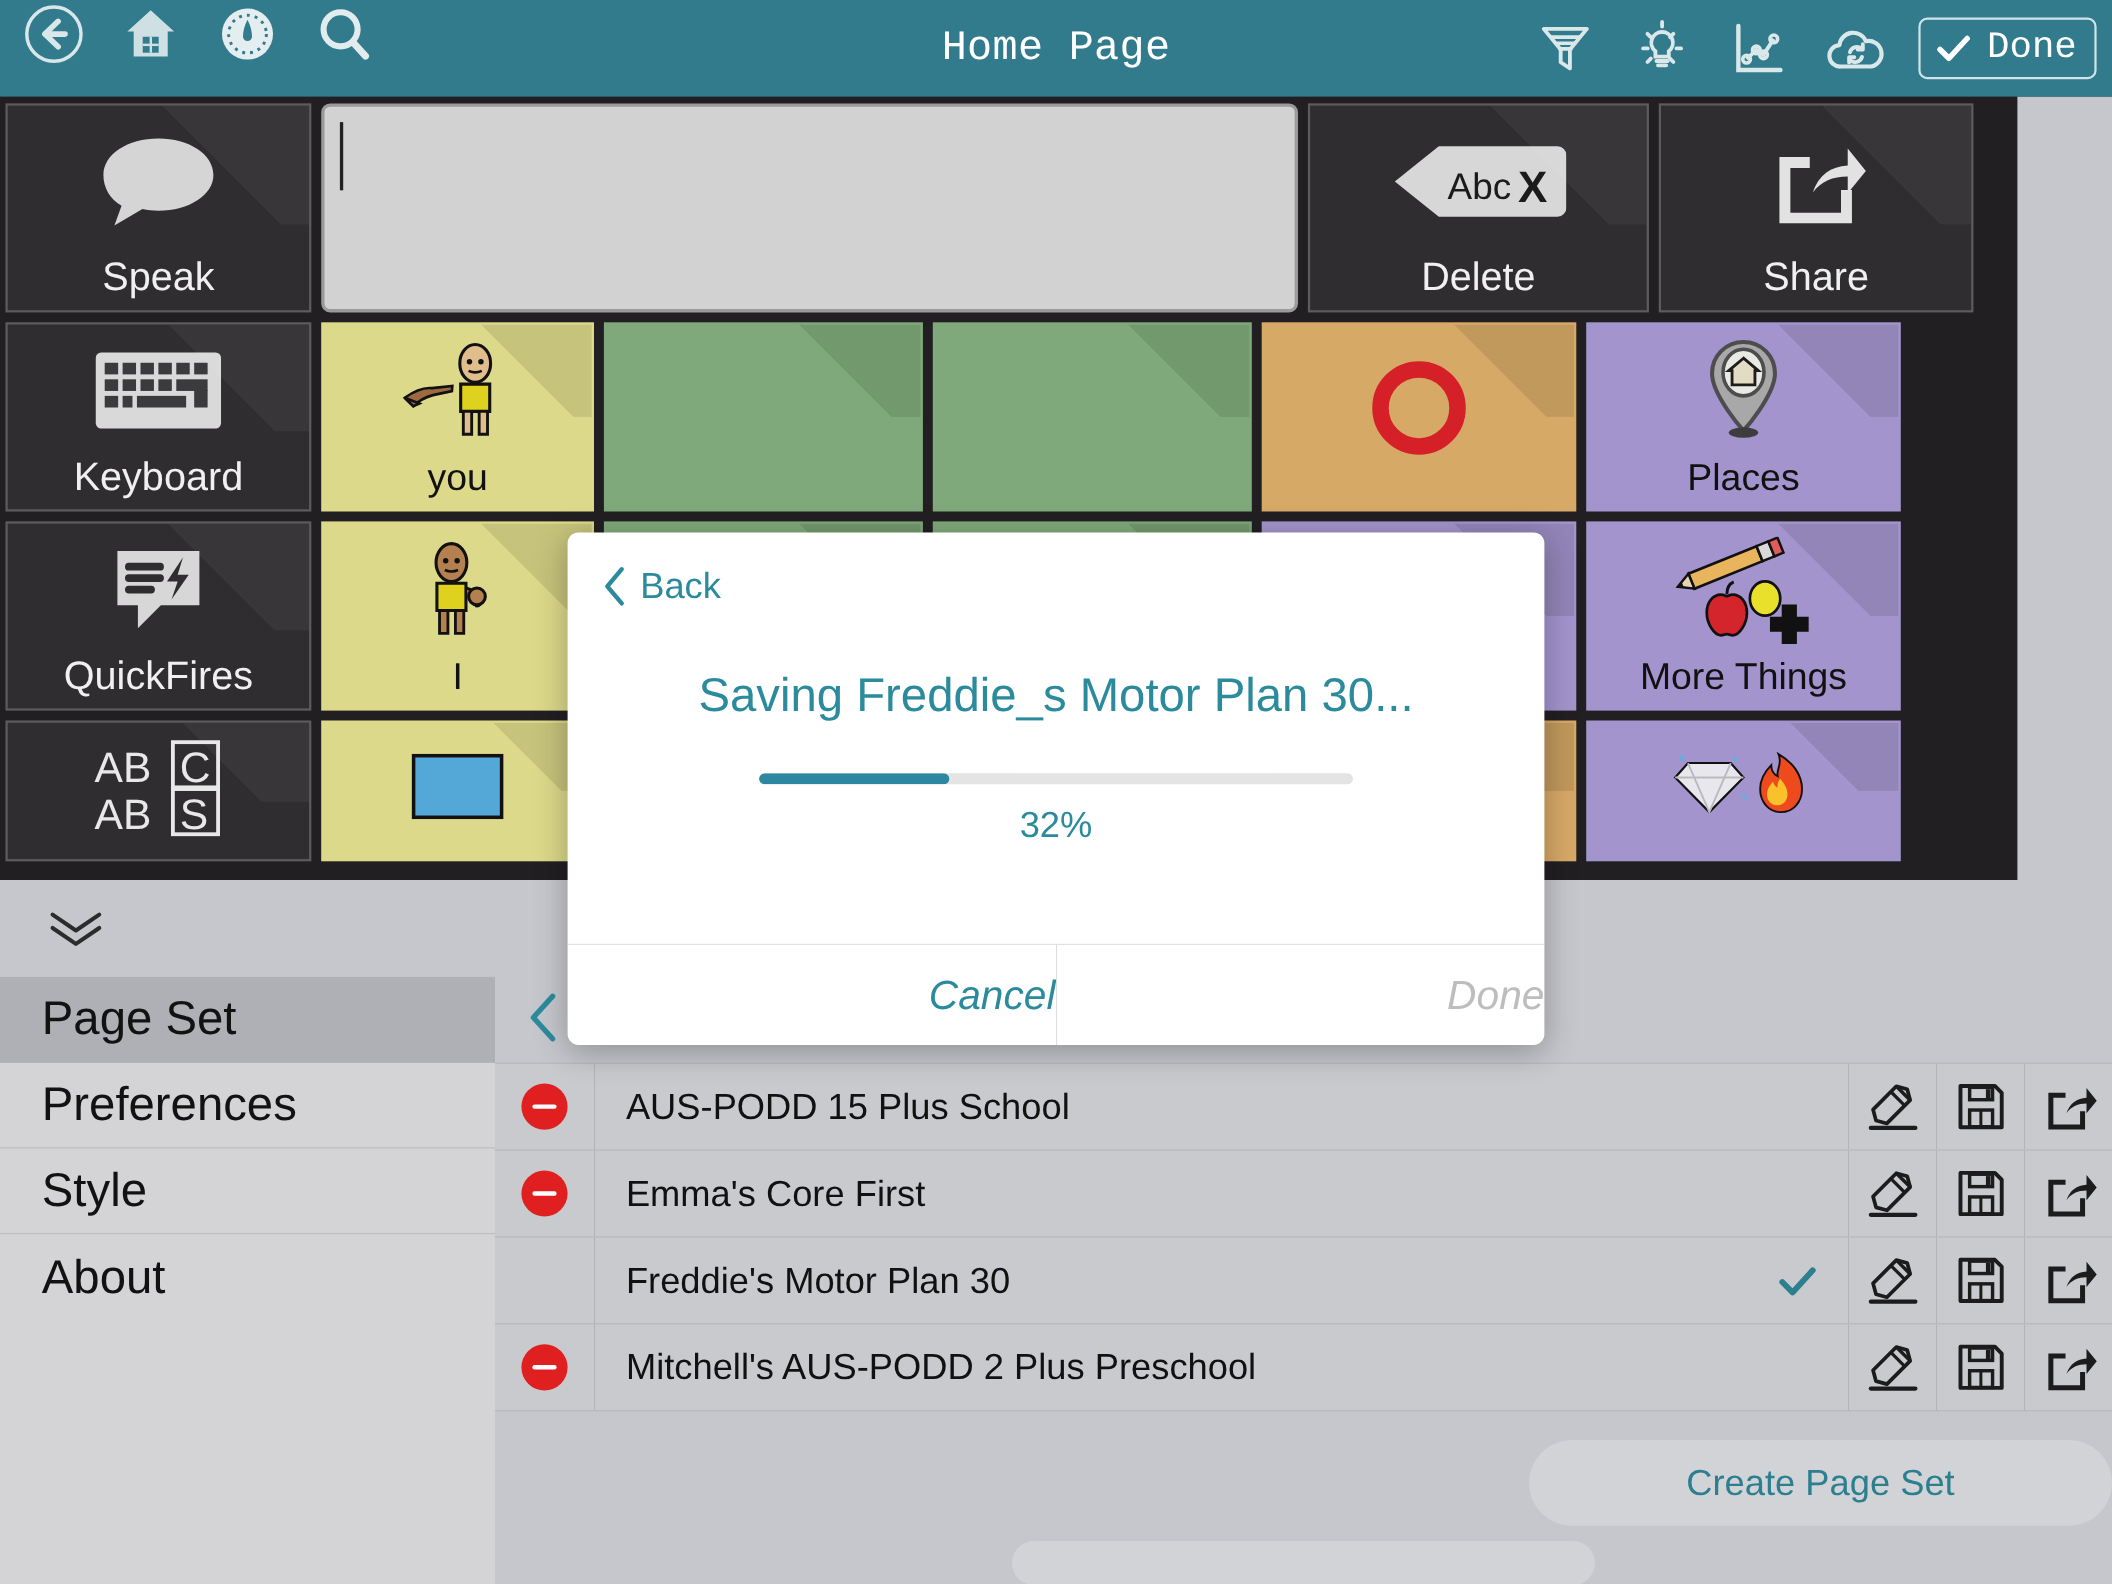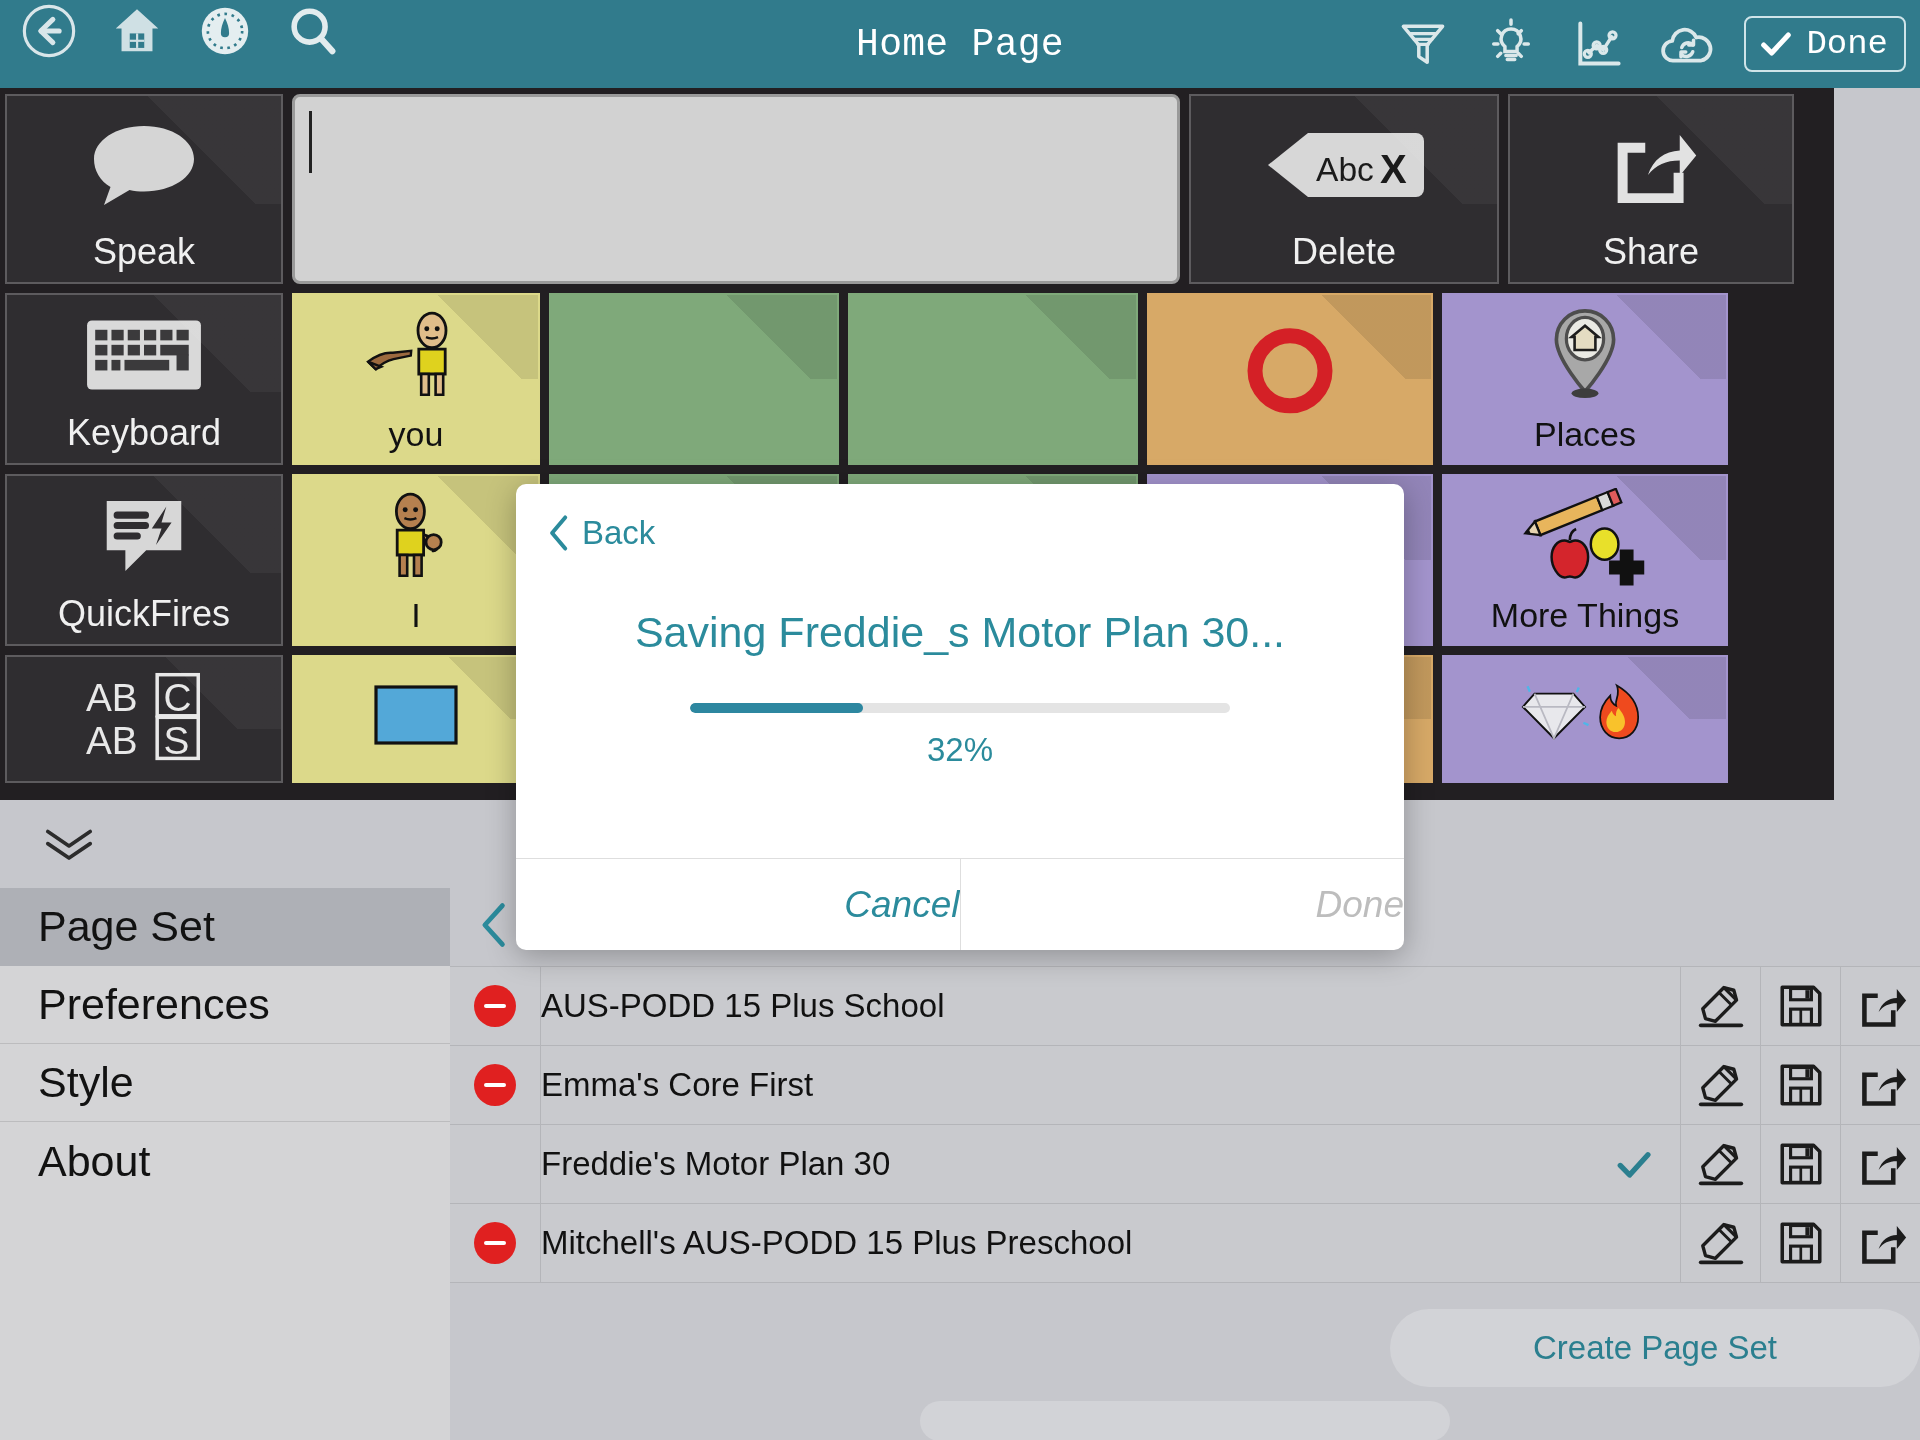--- a/index.html
+++ b/index.html
@@ -113,21 +113,21 @@
     border-bottom: 1px solid #b4b5b9;
   }
   .ps-del { width: 90px; display: flex; align-items: center; justify-content: center; cursor: pointer; }
   .minus-circle {
     width: 42px; height: 42px; border-radius: 50%; background: #e02020;
     display: flex; align-items: center; justify-content: center;
   }
   .minus-circle i { display: block; width: 22px; height: 4px; background: #fff; border-radius: 2px; }
   .ps-name {
     flex: 1; display: flex; align-items: center; font-size: 33px; color: #111;
-    border-left: 1px solid #b4b5b9;
+    padding-left: 28px; border-left: 1px solid #b4b5b9;
   }
   .ps-check { width: 92px; display: flex; align-items: center; justify-content: center; }
   .ps-act {
     width: 80px; display: flex; align-items: center; justify-content: center;
     border-left: 1px solid #b4b5b9; cursor: pointer;
   }
   .create-wrap { display: flex; justify-content: flex-end; padding-top: 26px; }
   .create-btn {
     width: 530px; height: 78px; border-radius: 39px; background: #d2d3d7;
     display: flex; align-items: center; justify-content: center;
@@ -598,21 +598,21 @@
               </svg>
           </div>
         </div>
 
         <div class="ps-row">
           <div class="ps-del">
             <span class="minus-circle">
                 <i></i>
               </span>
           </div>
-          <div class="ps-name">Mitchell's AUS-PODD 15 Plus Preschool</div>
+          <div class="ps-name">Mitchell's AUS-PODD 2 Plus Preschool</div>
           <div class="ps-check"></div>
           <div class="ps-act">
             <svg width="54" height="54" viewBox="0 0 24 24">
                 <path d="M3 20.6h18" stroke="#1c1c1c" stroke-width="1.7" stroke-linecap="round"></path>
                 <path d="M5.1 17.6 3.9 13.2 13.3 3.8l4.4 1.2 1.2 4.4-9.4 9.4z" fill="none" stroke="#1c1c1c" stroke-width="1.5" stroke-linejoin="round"></path>
                 <path d="M13.3 3.8l5.6 5.6" stroke="#1c1c1c" stroke-width="1.4"></path>
                 <path d="M11.1 6 17 11.9" stroke="#1c1c1c" stroke-width="1.3"></path>
               </svg>
           </div>
           <div class="ps-act">

